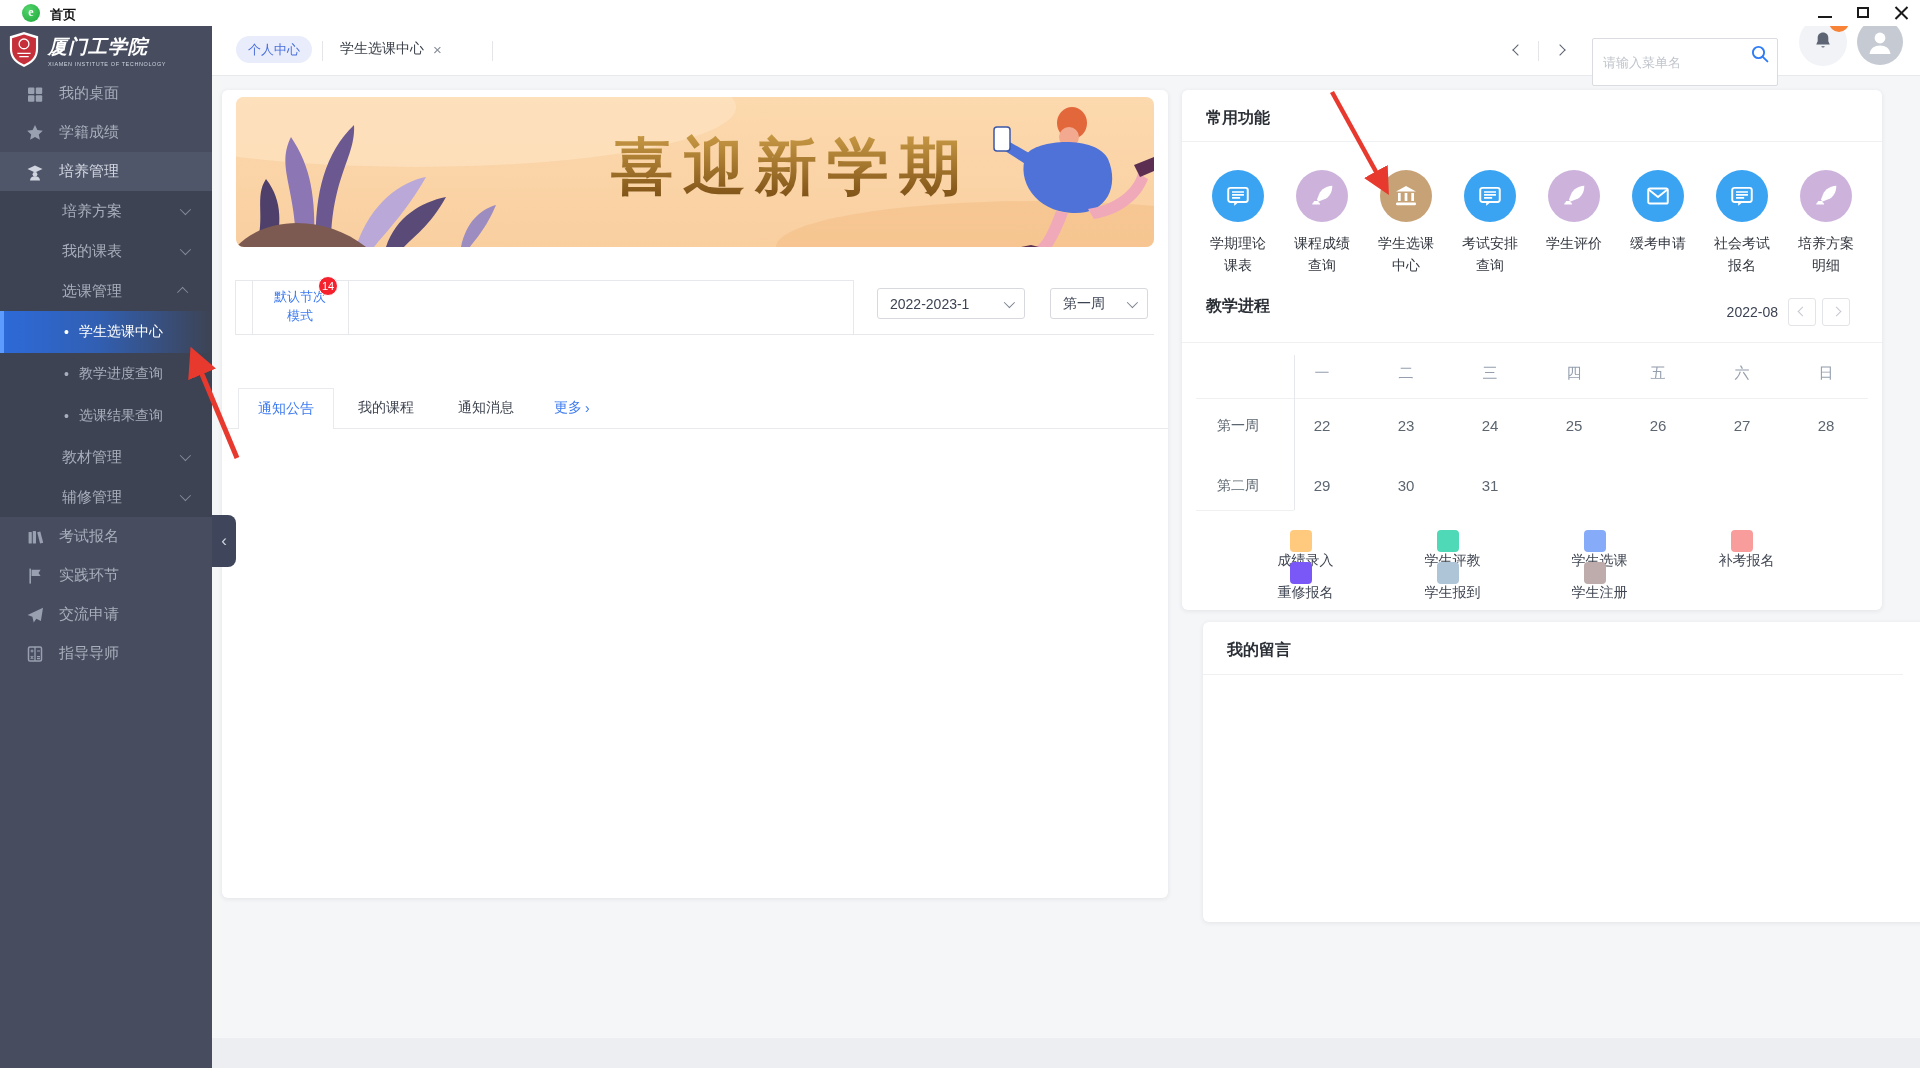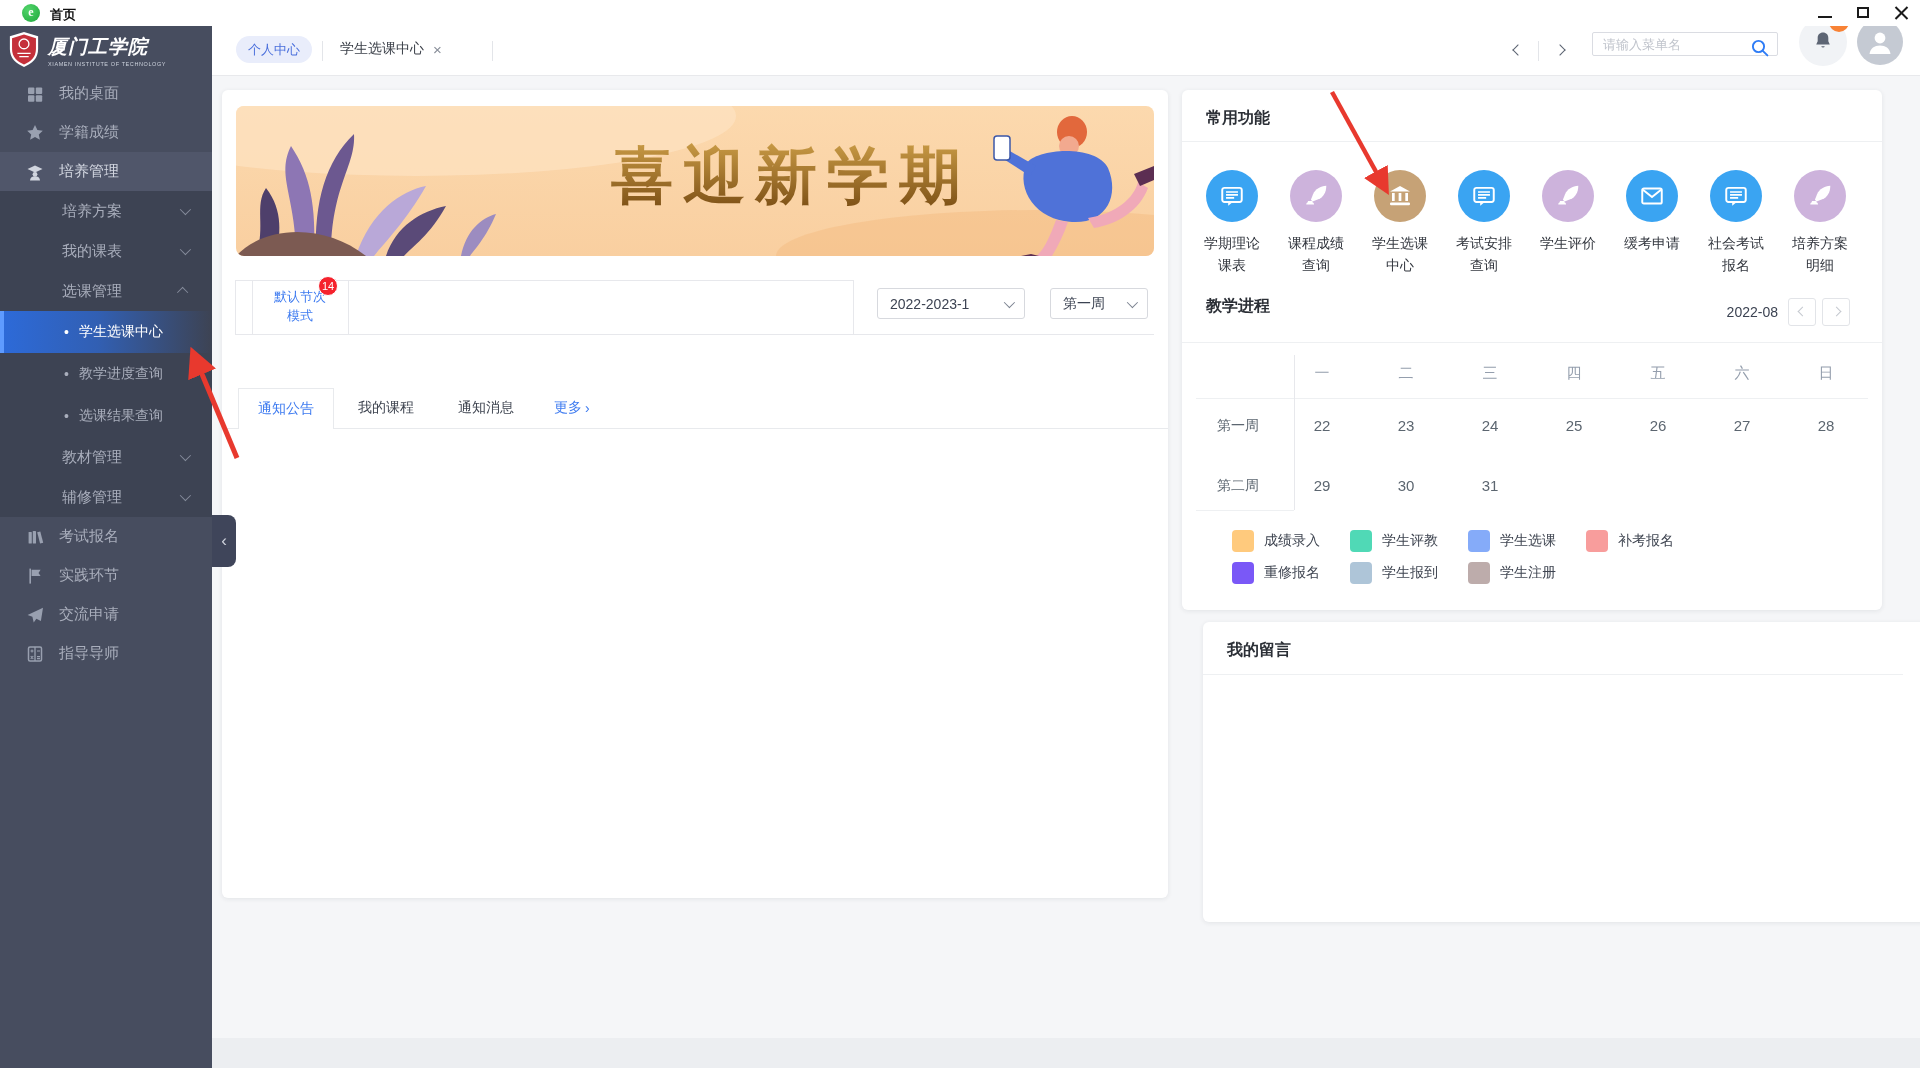--- a/index.html
+++ b/index.html
@@ -45,39 +45,39 @@
   
   .header { position:absolute; left:212px; top:26px; width:1708px; height:50px; background:#fff; border-bottom:1px solid #e8e9ec; z-index:10; }
   .pill-tab { position:absolute; left:24px; top:10px; width:76px; height:27px; background:#e9edfb; border-radius:14px;
               color:#4a6fdc; font-size:13px; display:flex; align-items:center; justify-content:center; cursor:pointer; }
   .vsep { position:absolute; top:15px; width:1px; height:20px; background:#e3e5e9; }
   .doc-tab { position:absolute; left:128px; top:14px; display:flex; align-items:center; gap:9px; font-size:14px; color:#3a3f48; cursor:pointer; }
   .doc-tab .x { color:#878d98; font-size:15px; cursor:pointer; }
   .nav-arrow { position:absolute; top:14px; width:22px; height:22px; cursor:pointer; }
   .nav-arrow i { position:absolute; left:7px; top:6px; width:8px; height:8px; border-left:1.6px solid #5a6270; border-bottom:1.6px solid #5a6270; }
   .na-back i { transform:rotate(45deg); } .na-fwd i { transform:rotate(-135deg); }
-  .search-box { position:absolute; left:1380px; top:6px; width:186px; height:24px; }
+  .search-box { position:absolute; left:1380px; top:12px; width:186px; height:48px; }
   .search-box input { width:100%; height:100%; border:1px solid #dadce2; border-radius:2px; padding:0 34px 0 10px; font-size:13px; color:#333; outline:none; font-family:inherit; }
   .search-box input::placeholder { color:#c0c4cc; }
   .search-ic { position:absolute; right:8px; top:6px; width:20px; height:20px; cursor:pointer; }
   .bell-wrap { position:absolute; left:1587px; top:-8px; width:48px; height:48px; background:#f1f3f6; border-radius:50%; cursor:pointer; }
   .bell-wrap svg { position:absolute; left:13px; top:12px; width:22px; height:22px; }
   .badge { position:absolute; left:30px; top:-6px; min-width:20px; height:20px; border-radius:10px; background:#f88235;
            color:#fff; font-size:12px; display:flex; align-items:center; justify-content:center; }
   .avatar { position:absolute; left:1645px; top:-7px; width:46px; height:46px; background:#c5cad3; border-radius:50%; overflow:hidden; cursor:pointer; }
   .avatar svg { position:absolute; left:7px; top:7px; width:32px; height:32px; }
 
   
   .card { position:absolute; background:#fff; border-radius:6px; box-shadow:0 1px 5px rgba(30,40,60,.09); }
   .card-left  { left:222px; top:90px; width:946px; height:808px; }
   .card-quick { left:1182px; top:90px; width:700px; height:520px; }
   .card-msg   { left:1182px; top:622px; width:820px; height:300px;margin-left:21px; }
 
   
-  .banner { position:absolute; left:14px; top:16px; width:918px; height:150px; border-radius:8px; overflow:hidden;
+  .banner { position:absolute; left:14px; top:7px; width:918px; height:150px; border-radius:8px; overflow:hidden;
             background:linear-gradient(180deg,#fcd9ae,#f9cfa0); }
   .banner svg { position:absolute; inset:0; }
   .banner-title { position:absolute; left:230px; top:28px; width:650px; text-align:center; font-size:62px; font-weight:800;
                   letter-spacing:10px; color:#a8742b; background:linear-gradient(180deg,#c89a45 10%,#7c4f15 90%);
                   -webkit-background-clip:text; background-clip:text; -webkit-text-fill-color:transparent; }
 
   
   .strip-line { position:absolute; background:#e7e8ec; }
   .mode-cell { position:absolute; left:30px; top:190px; width:96px; height:54px; color:#3e7bf0; font-size:13px;
                text-align:center; padding-top:7px; line-height:19px; cursor:pointer; }
@@ -93,21 +93,21 @@
   .ntab-active { position:absolute; left:16px; top:298px; width:96px; height:41px; background:#fff; z-index:2;
                  border:1px solid #e8eaed; border-bottom:none; display:flex; align-items:center; justify-content:center;
                  color:#3e7bf0; font-size:14px; cursor:pointer; }
   .ntab { position:absolute; top:298px; height:40px; display:flex; align-items:center; color:#3f4551; font-size:14px; cursor:pointer; }
   .more-link { color:#3e7bf0; font-size:13px; cursor:pointer; }
   .more-link .arr { margin-left:3px; }
 
   
   .panel-title { position:absolute; left:24px; font-size:16px; font-weight:600; color:#2b2f36; }
   .hline { position:absolute; background:#eef0f2; height:1px; }
-  .quick-row { position:absolute; left:8px; top:80px; width:672px; display:flex; }
+  .quick-row { position:absolute; left:14px; top:80px; width:672px; display:flex; }
   .quick-item { flex:1; display:flex; flex-direction:column; align-items:center; cursor:pointer; }
   .q-circle { width:52px; height:52px; border-radius:50%; display:flex; align-items:center; justify-content:center; }
   .q-circle svg { width:26px; height:26px; }
   .q-l1 { margin-top:10px; font-size:14px; color:#33373f; line-height:22px; }
   .q-l2 { font-size:14px; color:#33373f; line-height:22px; min-height:22px; }
 
   
   .month-label { position:absolute; left:500px; top:214px; width:96px; text-align:right; font-size:14px; color:#3c4352; }
   .cal-btn { position:absolute; top:208px; width:28px; height:28px; border:1px solid #e2e4e8; border-radius:3px; background:#fff; cursor:pointer; }
   .cal-btn i { position:absolute; left:10px; top:9px; width:7px; height:7px; border-left:1.4px solid #c4c8cf; border-bottom:1.4px solid #c4c8cf; }
@@ -115,21 +115,21 @@
   .cb-next { left:640px; } .cb-next i { transform:rotate(-135deg); }
   .cal-grid { position:absolute; left:14px; width:672px; display:grid; grid-template-columns:repeat(8,84px); }
   .cal-grid span { text-align:center; }
   .wd { color:#949ead; font-size:15px; }
   .dt { color:#5c6670; font-size:15px; }
   .wk { color:#5c6670; font-size:14px; }
   .cal-vline { position:absolute; left:112px; top:265px; width:1px; height:155px; background:#e7e8ec; }
 
   
   .legend-row { position:absolute; left:50px; display:flex; }
-  .legend-item { display:flex; align-items:center; width:118px; }
+  .legend-item { display:flex; align-items:center; width:147px;flex-direction:column; }
   .legend-sw { width:22px; height:22px; border-radius:4px; margin-right:10px; }
   .legend-lb { font-size:14px; color:#3f4551; }
 
   
   .footer { position:absolute; left:212px; top:1038px; width:1708px; height:30px; background:#eceef1; }
 
   .overlay { position:absolute; inset:0; z-index:60; pointer-events:none; }
 </style>
 </head>
 <body>

